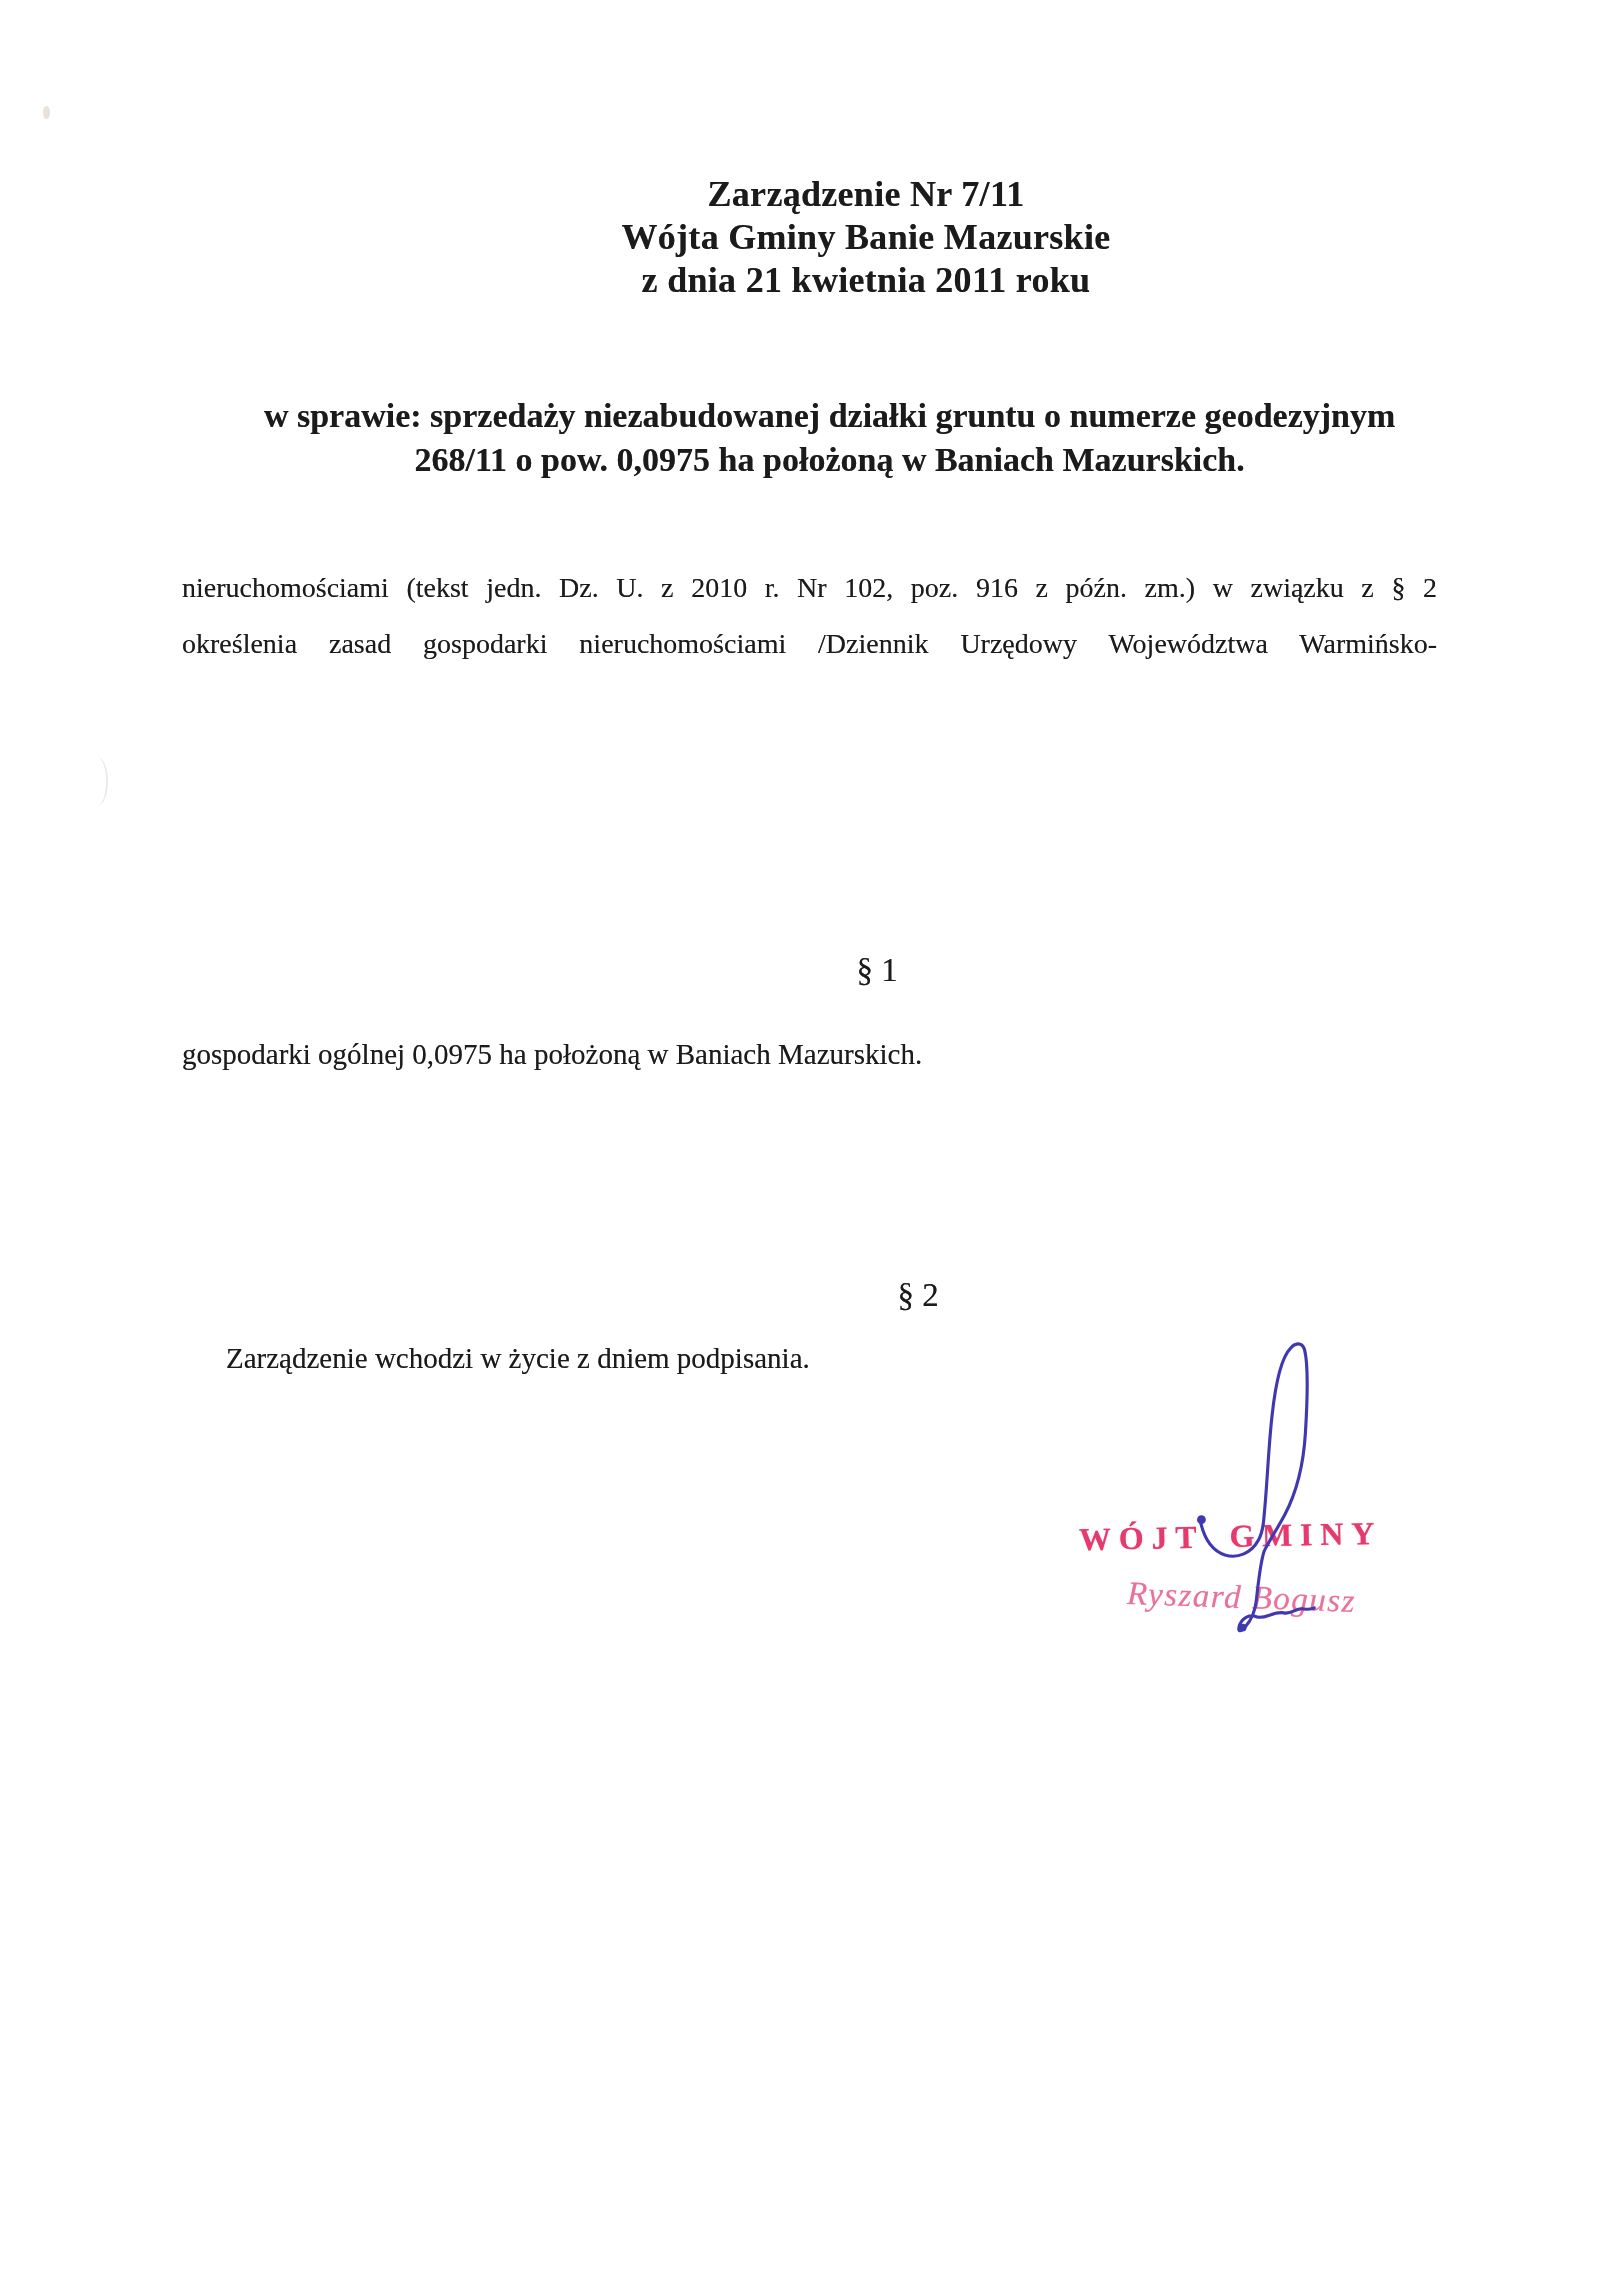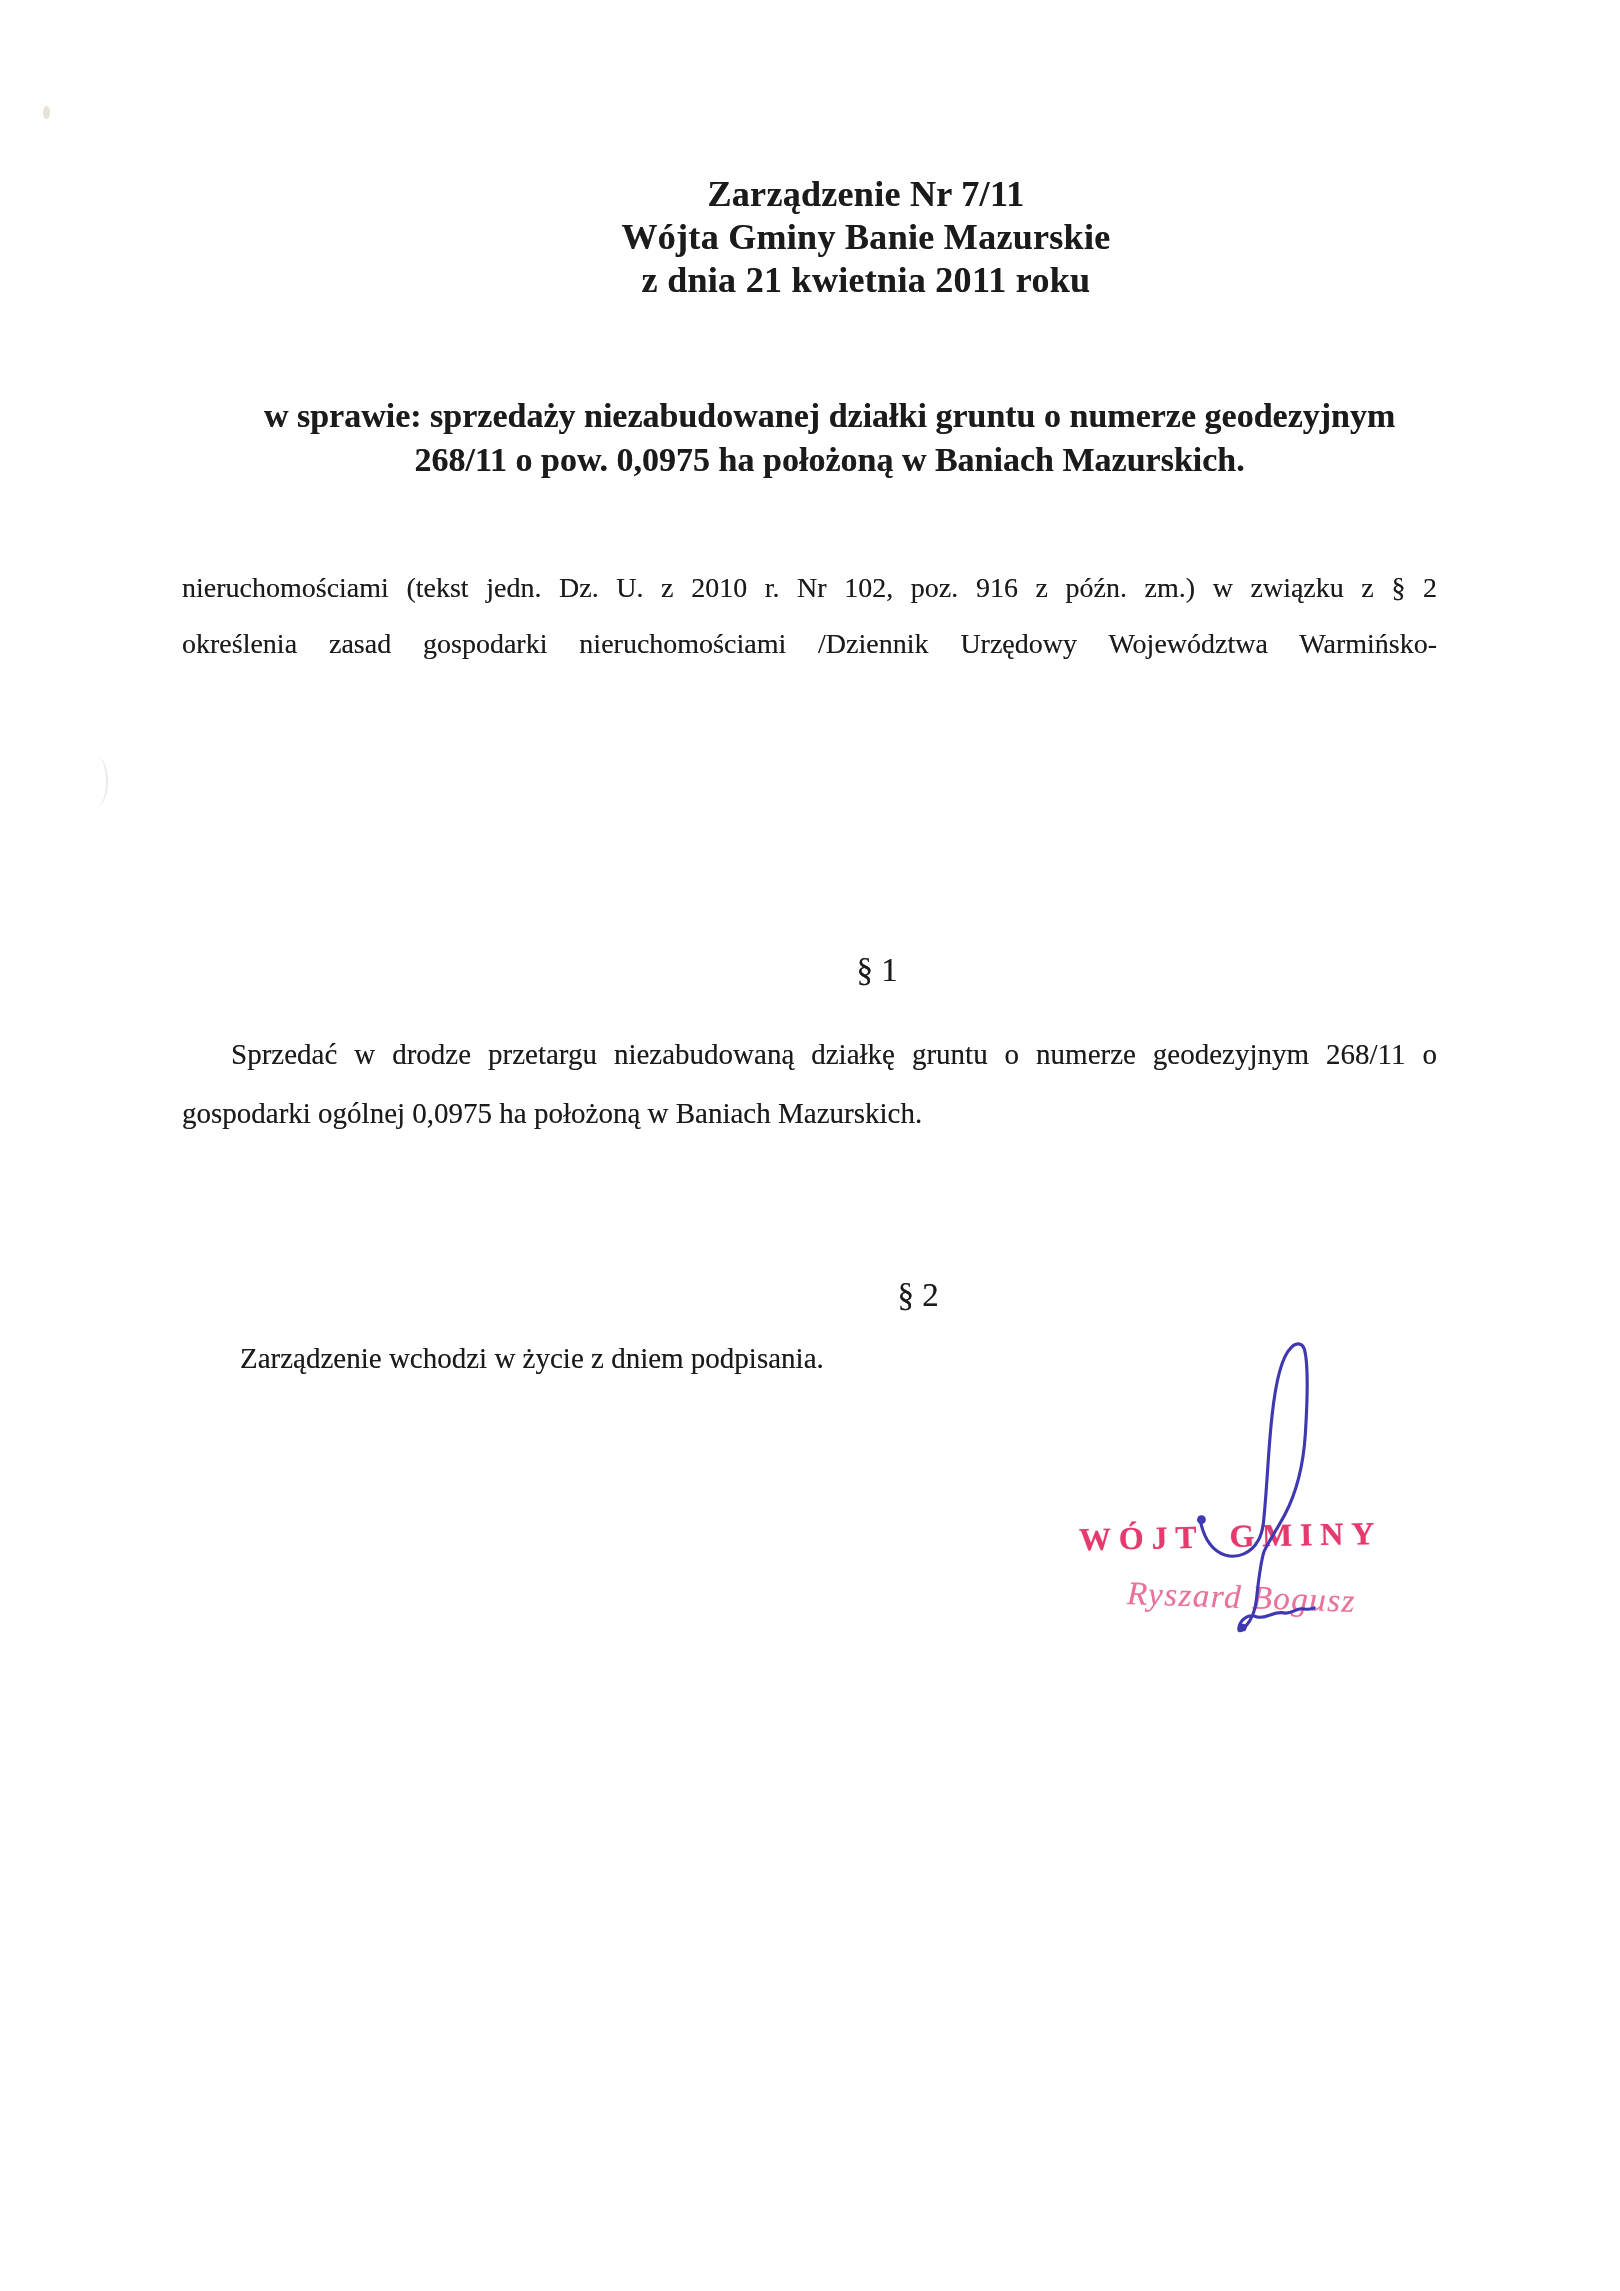--- a/index.html
+++ b/index.html
@@ -57,21 +57,21 @@
   .sec1-body {
     position: absolute;
     top: 1025px; left: 182px; width: 1255px;
     font-size: 29px;
     line-height: 59px;
   }
   .sec1-indent { padding-left: 49px; }
 
   .sec2-body {
     position: absolute;
-    top: 1339px; left: 240px; width: 1078px;
+    top: 1339px; left: 226px; width: 1078px;
     font-size: 29px;
     line-height: 39px;
     text-align: left;
   }
 
   .stamp-title {
     position: absolute;
     top: 1518px; left: 1079px;
     font-size: 32px;
     font-weight: bold;
@@ -133,21 +133,20 @@
     <div>268/11 o pow. 0,0975 ha położoną  w Baniach Mazurskich.</div>
   </div>
 
   <div class="legal-basis ink">
     <div class="jline">nieruchomościami (tekst jedn. Dz. U. z 2010 r. Nr 102, poz. 916 z późn. zm.) w związku z § 2</div>
     <div class="jline">określenia zasad gospodarki nieruchomościami /Dziennik Urzędowy Województwa Warmińsko-</div>
   </div>
 
   <div class="section-heading sec1-head ink">§ 1</div>
   <div class="sec1-body ink">
-    <div class="jline sec1-indent">Sprzedać w drodze  przetargu niezabudowaną działkę gruntu o numerze geodezyjnym 268/11 o</div>
     <div class="plainline">gospodarki ogólnej 0,0975 ha położoną w Baniach Mazurskich.</div>
   </div>
 
   <div class="section-heading sec2-head ink">§ 2</div>
   <div class="sec2-body ink">Zarządzenie wchodzi w życie z dniem podpisania.</div>
 
   <div class="stamp-title" style="color: rgb(229, 58, 110);">WÓJT GMINY</div>
   <div class="stamp-name" style="color: rgb(232, 114, 156);">Ryszard Bogusz</div>
 
   <svg class="signature-svg" viewBox="1190 1330 220 360" xmlns="http://www.w3.org/2000/svg" aria-hidden="true">

